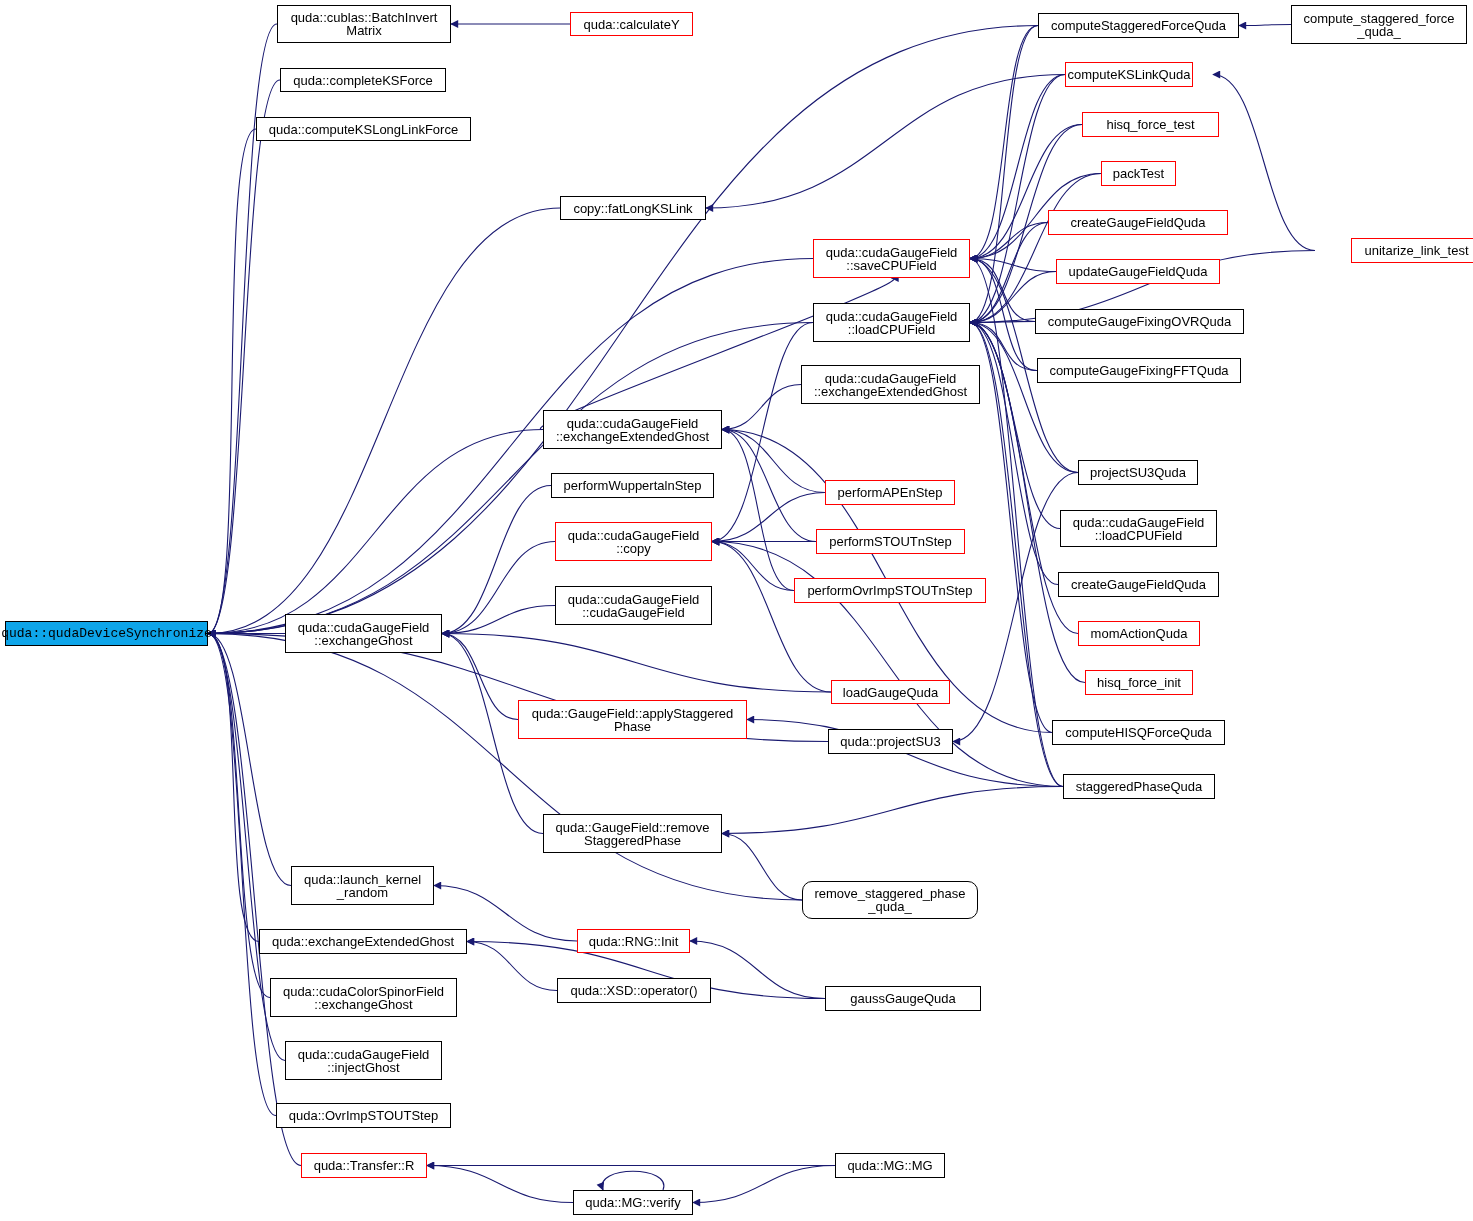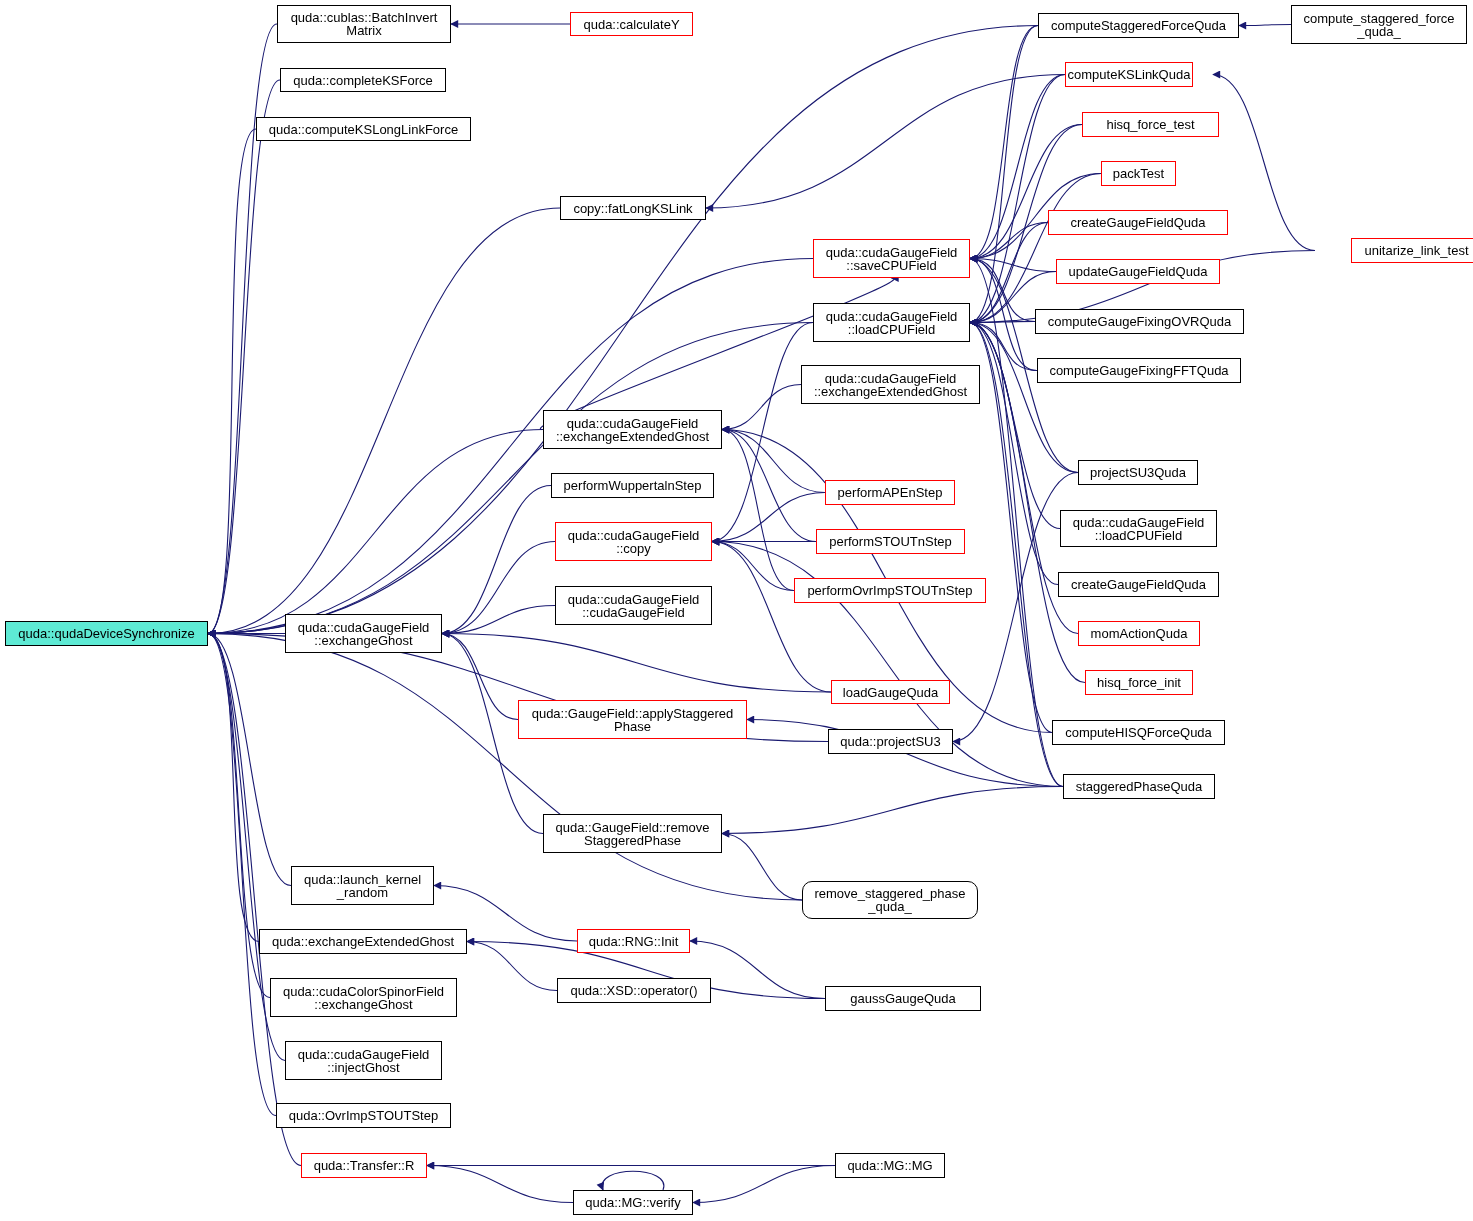--- a/index.html
+++ b/index.html
@@ -4,21 +4,21 @@
 <style>
   html, body { margin: 0; padding: 0; background: #ffffff; }
   body { width: 1473px; height: 1221px; position: relative; overflow: hidden;
          font-family: "Liberation Sans", sans-serif; }
   #edges { position: absolute; left: 0; top: 0; width: 1473px; height: 1221px; }
   .node { position: absolute; box-sizing: border-box; background: #ffffff;
           border: 1px solid #000000; display: flex; align-items: center; justify-content: center;
           text-align: center; font-size: 13px; line-height: 13px; color: #000000;
           white-space: pre; cursor: pointer; }
   .node.red { border-color: #ff0000; }
-  .node.root { background: #5eead4; cursor: default; }
+  .node.root { background: #0ea5e9; cursor: default; font-family: Liberation Mono, monospace; }
   .node span { display: block; }
 </style>
 </head>
 <body>
 
 <svg id="edges" xmlns="http://www.w3.org/2000/svg">
   <defs>
     <marker id="arrow" viewBox="0 0 10 10" refX="9" refY="5" markerWidth="10" markerHeight="8" orient="auto-start-reverse" markerUnits="userSpaceOnUse">
       <path d="M0,0 L10,5 L0,10 z" fill="#191970"></path>
     </marker>

